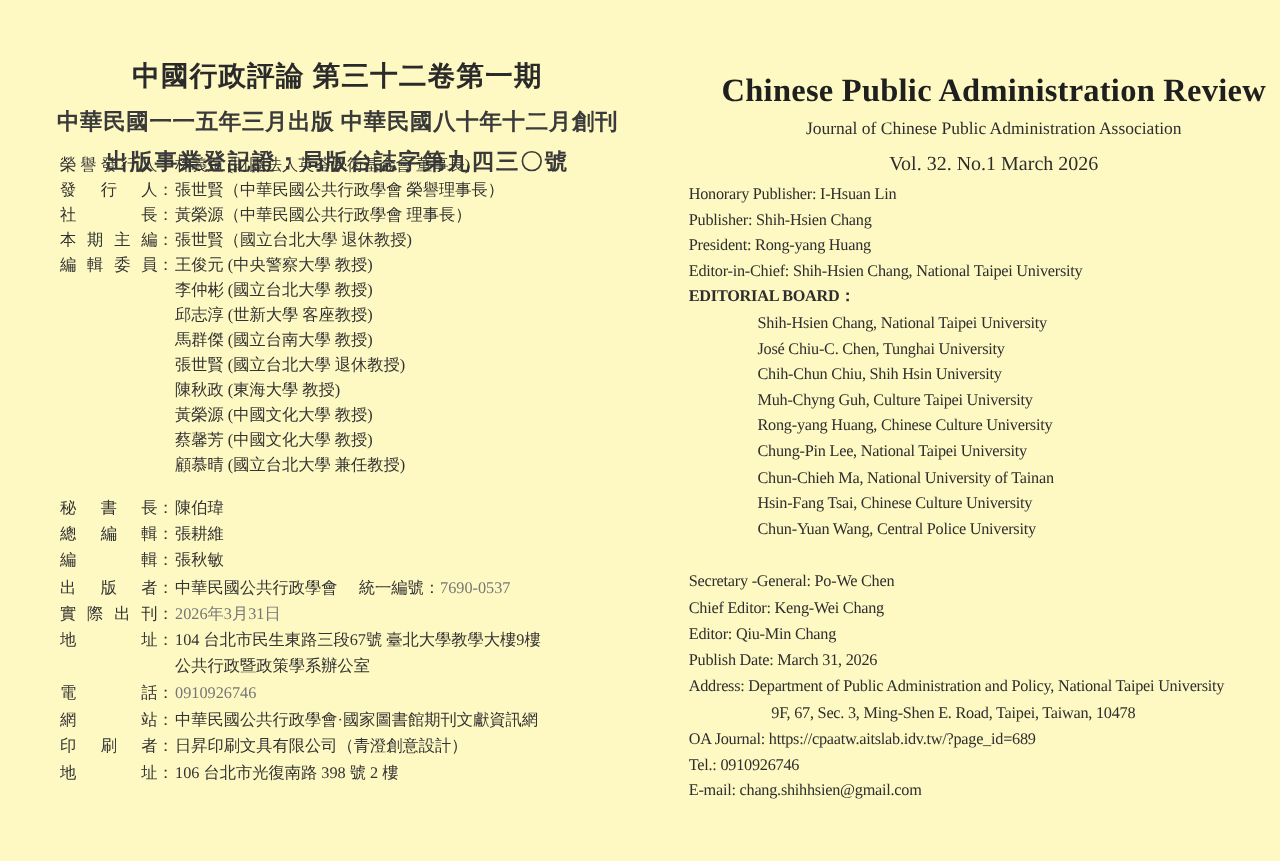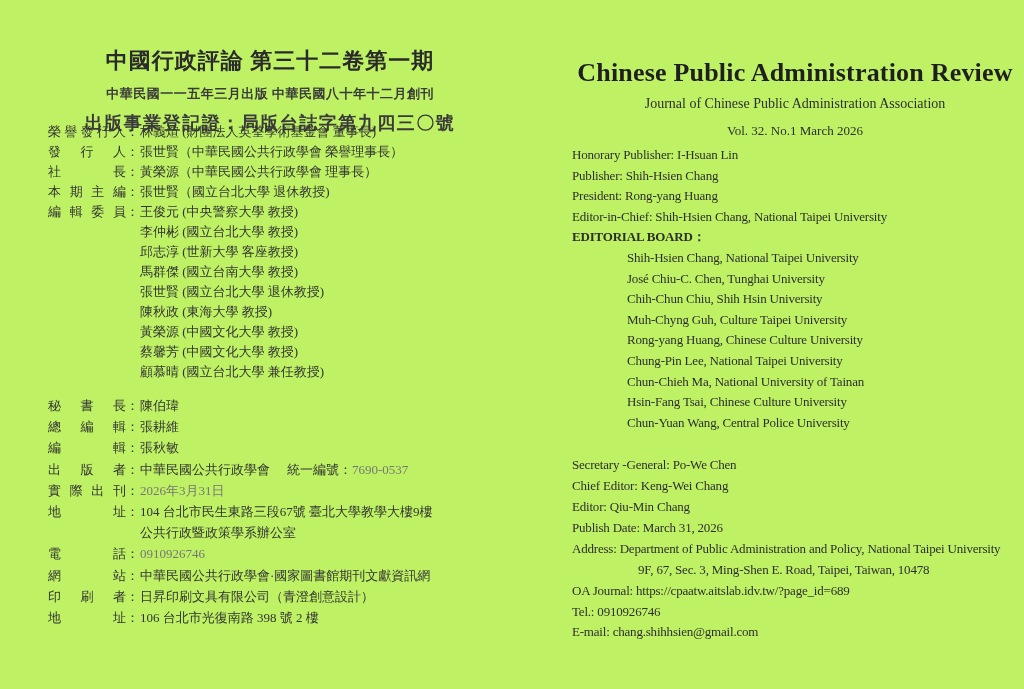--- a/index.html
+++ b/index.html
@@ -1,45 +1,45 @@
 <!DOCTYPE html>
 <html><head>
 <meta charset="utf-8">
 <style>
   html,body { margin:0; padding:0; background:#e8e8e8; }
   .page {
-    position:relative; width:1024px; height:689px; background:#bef264;
+    position:relative; width:1024px; height:689px; background:#fef9c3;
     font-family:"Liberation Serif","DejaVu Serif",serif;
     color:#2e2e2e; overflow:hidden; margin:0 auto;
   }
 
   
   .masthead { position:absolute; left:30px; top:46px; width:480px; text-align:center; }
   .zh-title { font-size:22px; font-weight:bold; letter-spacing:1px; color:#2a2a2a; margin:0; }
-  .zh-publine { margin-top:9px; font-size:13px; letter-spacing:0.5px; font-weight:bold; color:#3a3a3a; }
+  .zh-publine { margin-top:9px; font-size:18px; letter-spacing:0.5px; font-weight:bold; color:#3a3a3a; }
   .zh-reg { margin-top:8px; font-size:18px; letter-spacing:1.5px; font-weight:bold; color:#3a3a3a; }
 
   .cn-rows { position:absolute; left:48px; top:122px; width:460px; font-size:13px; color:#333; }
   .crow { height:20px; line-height:20px; white-space:nowrap; }
   .blockb { margin-top:13px; }
   .blockb .crow { height:21.2px; line-height:21.2px; }
   .lbl { display:inline-block; width:78px; text-align:justify; text-align-last:justify; }
   .cl { display:inline-block; width:14px; }
   .cont { padding-left:92px; }
   .uid { margin-left:17px; }
   .muted { color:#767676; }
   .url { color:#767676; font-size:12px; letter-spacing:0.2px; }
 
   
   .en-head { position:absolute; left:575px; top:58px; width:440px; text-align:center; }
   .en-title { font-size:26px; font-weight:bold; color:#1f1f1f; margin:0; letter-spacing:0.2px; }
   .en-sub { margin-top:8px; font-size:14px; }
-  .en-vol { margin-top:11px; font-size:13px; }
+  .en-vol { margin-top:11px; font-size:16px; }
 
-  .en-rows { position:absolute; left:572px; top:145px; width:444px; font-size:13px; letter-spacing:-0.2px; }
+  .en-rows { position:absolute; left:551px; top:145px; width:444px; font-size:13px; letter-spacing:-0.2px; }
   .en-row { height:20.6px; line-height:20.6px; white-space:nowrap; }
   .bold { font-weight:bold; }
   .mem { padding-left:55px; }
   .blk2 { margin-top:22px; }
   .blk2 .en-row { height:20.9px; line-height:20.9px; }
   .addr2 { padding-left:66px; }
 </style>
 </head>
 <body>
 

